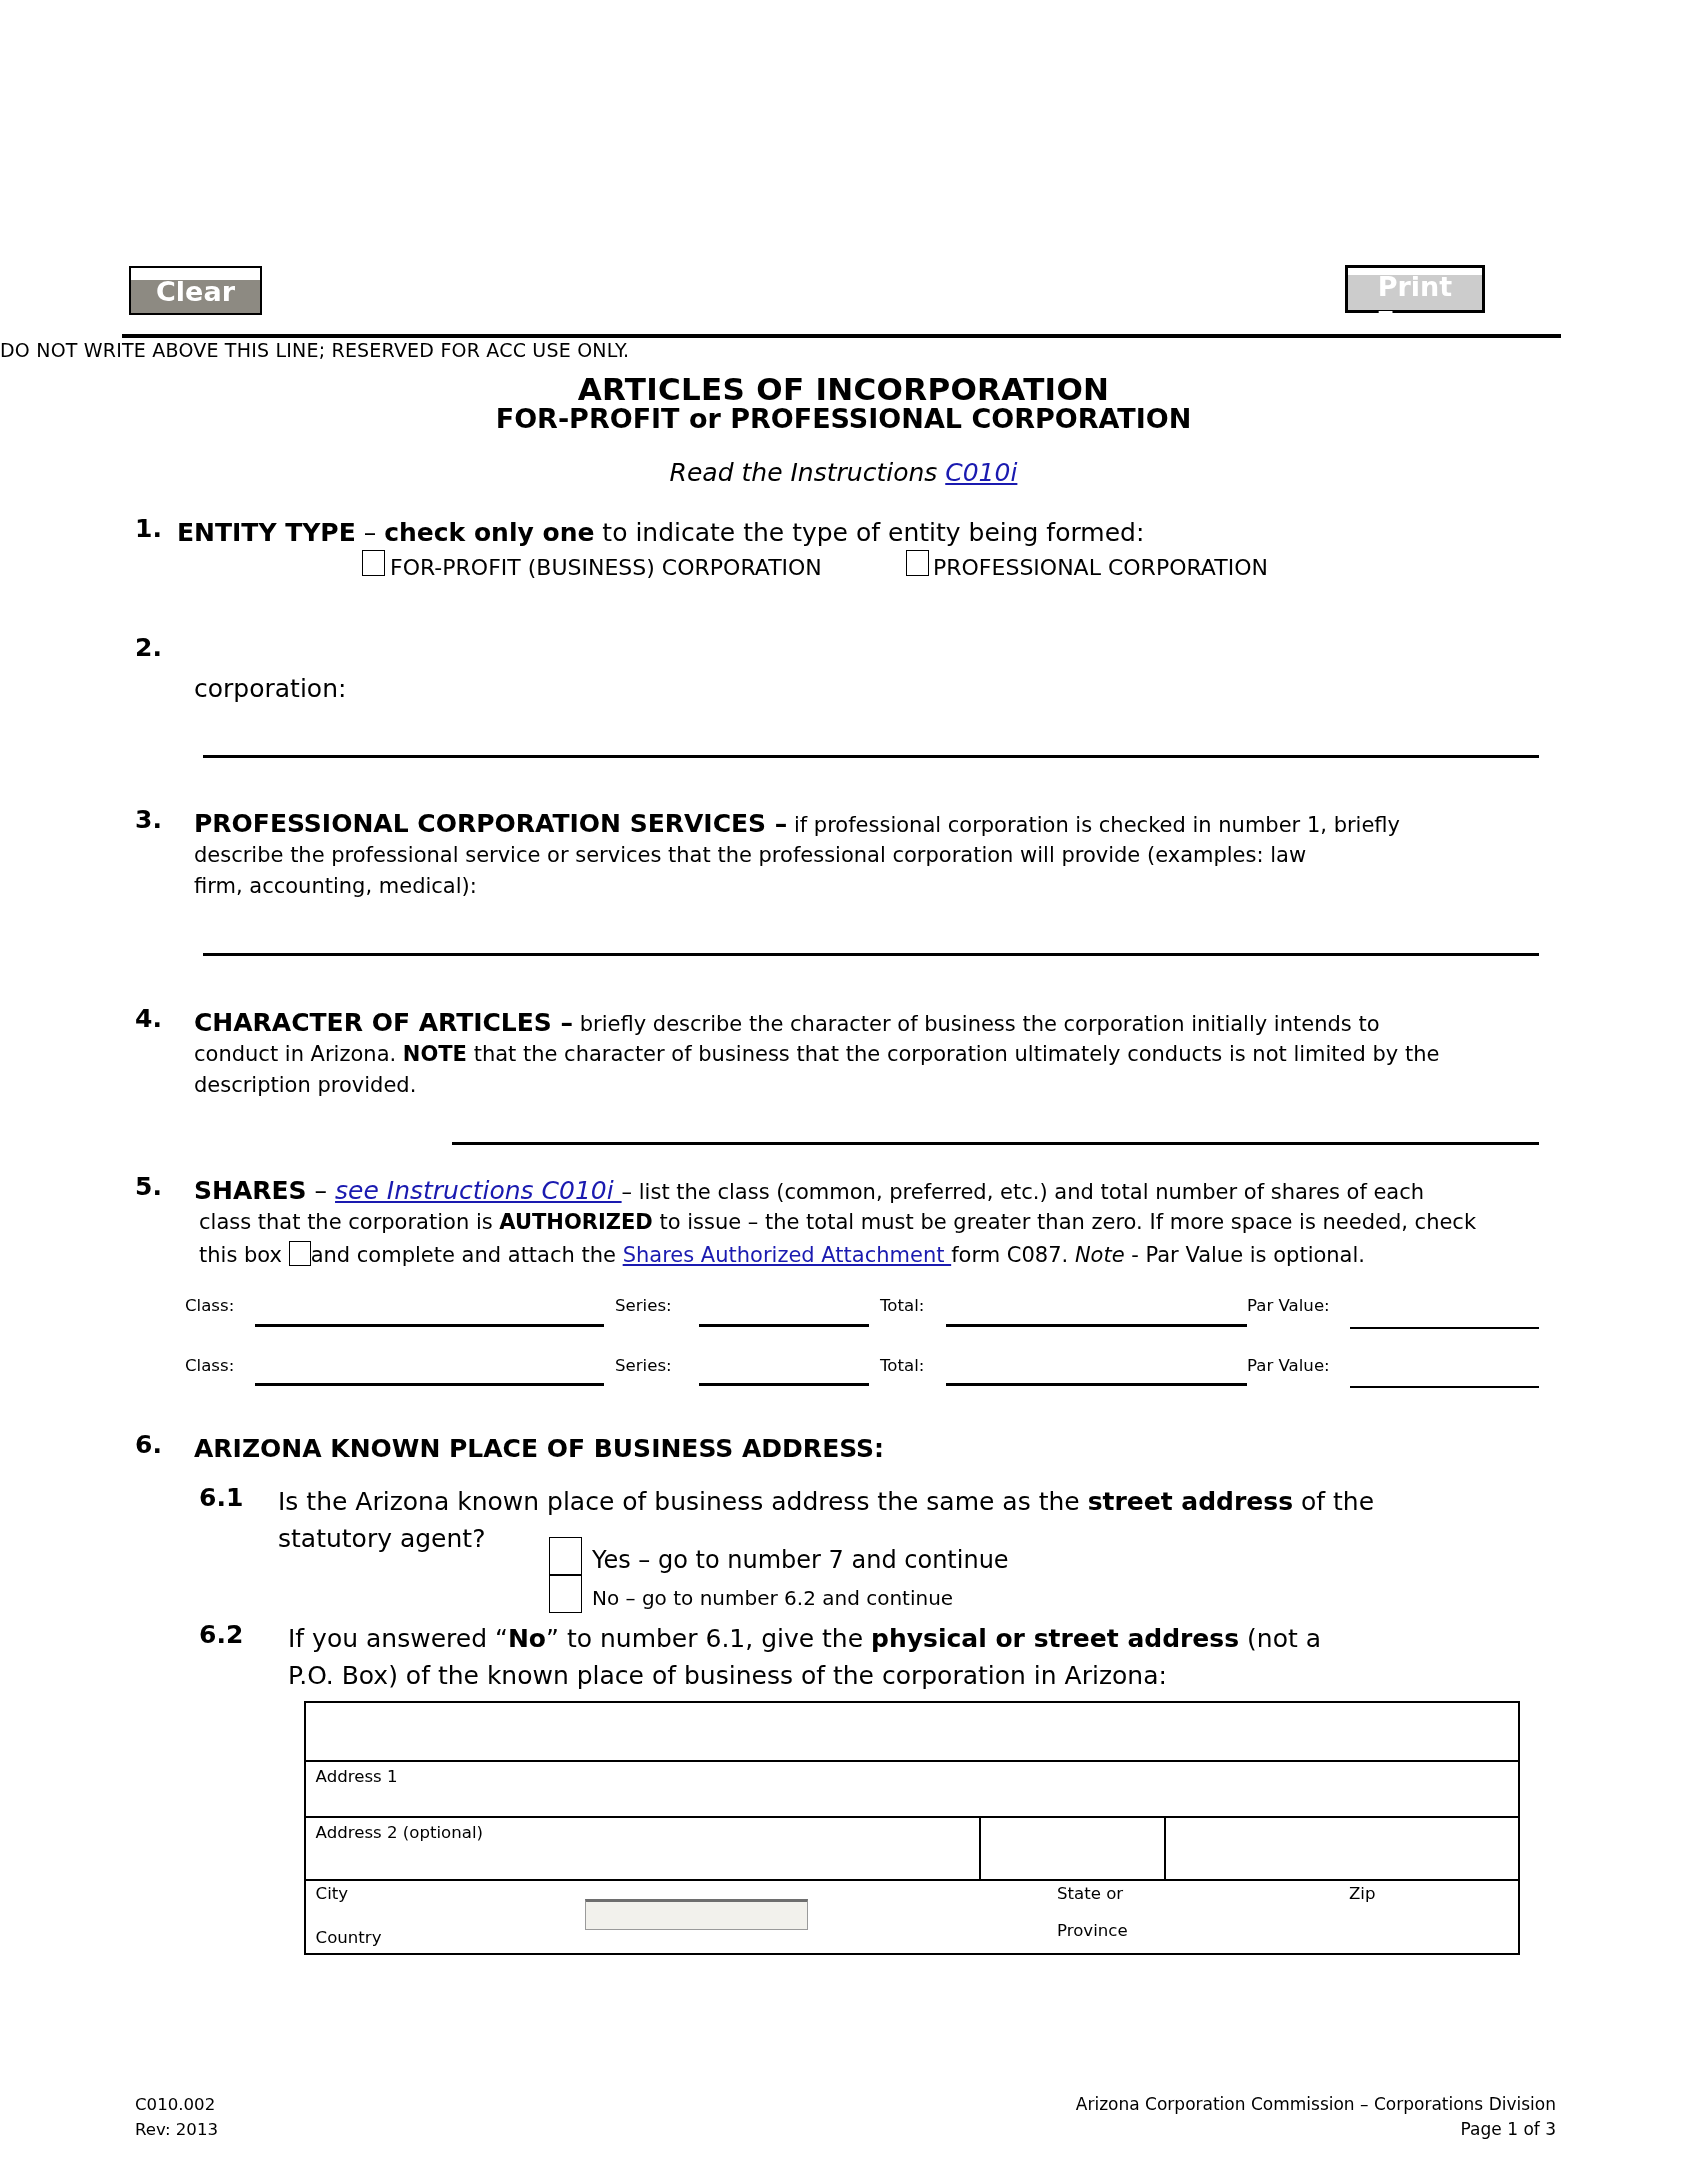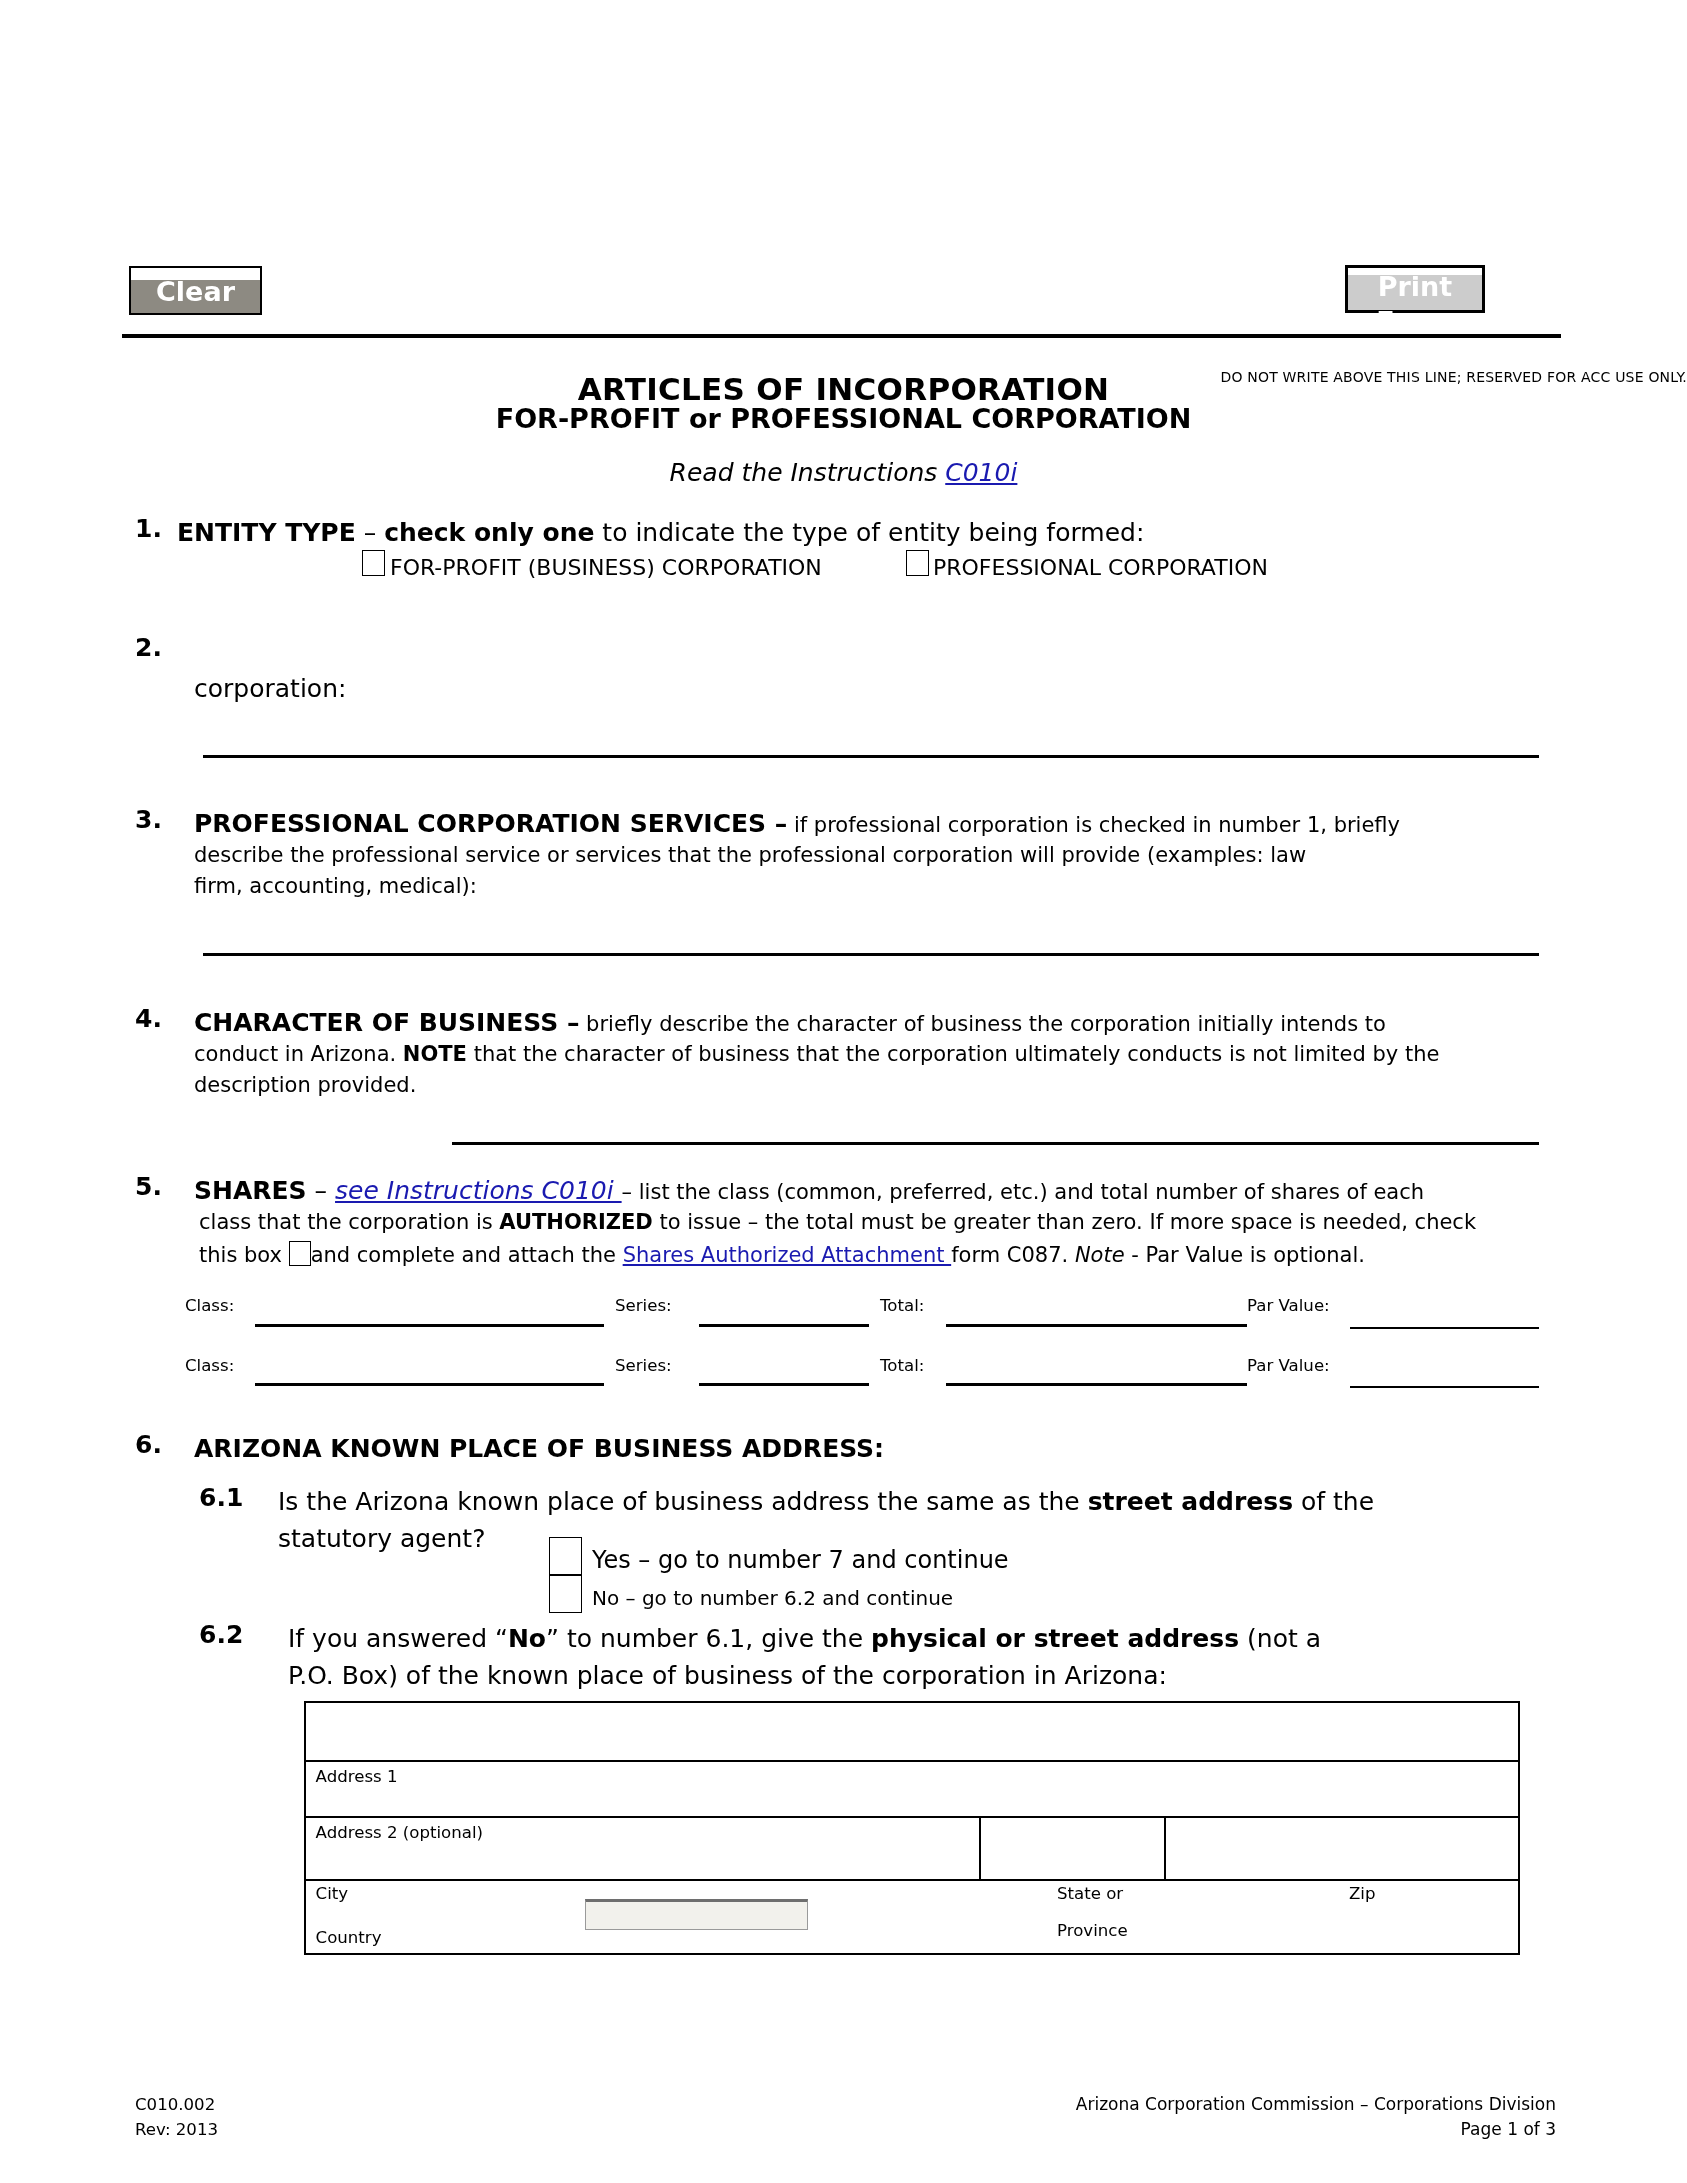--- a/index.html
+++ b/index.html
@@ -81,24 +81,23 @@
     width: 1439px;
     height: 4.4px;
     background: #000000;
   }
 
   
   .acc-note {
     position: absolute;
     left: 0; right: 0;
     top: 339px;
-    text-align: right;
-    font-size: 14px;
+    text-align: left;
+    font-size: 19px;
     letter-spacing: 0.2px;
-    margin-top: 30px;
   }
   .title1 {
     position: absolute;
     left: 0; right: 0;
     top: 371px;
     text-align: center;
     font-size: 31px;
     font-weight: bold;
     letter-spacing: 0.3px;
   }
@@ -271,21 +270,21 @@
   <div class="rule" style="left:203px; top:755px; width:1336px;"></div>
 
   <div class="num" style="left:135px; top:805px;">3.</div>
   <div class="sect" style="left:194px; top:805px; width:1371px;"><b class="hd">PROFESSIONAL CORPORATION SERVICES –</b><span class="small-inline" style="font-size:21px;"> if professional corporation is checked in number 1, briefly</span></div>
   <div class="sect small" style="left:194px; top:839px; width:1371px;">describe the professional service or services that the professional corporation will provide (examples: law</div>
   <div class="sect small" style="left:194px; top:870px; width:1371px;">firm, accounting, medical):</div>
 
   <div class="rule" style="left:203px; top:953px; width:1336px;"></div>
 
   <div class="num" style="left:135px; top:1004px;">4.</div>
-  <div class="sect" style="left:194px; top:1004px; width:1371px;"><b class="hd">CHARACTER OF BUSINESS –</b><span style="font-size:21px;"> briefly describe the character of business the corporation initially intends to</span></div>
+  <div class="sect" style="left:194px; top:1004px; width:1371px;"><b class="hd">CHARACTER OF ARTICLES –</b><span style="font-size:21px;"> briefly describe the character of business the corporation initially intends to</span></div>
   <div class="sect small" style="left:194px; top:1038px; width:1380px;"><span>conduct in Arizona. </span><b class="hd">NOTE</b><span> that the character of business that the corporation ultimately conducts is not limited by the</span></div>
   <div class="sect small" style="left:194px; top:1069px;">description provided.</div>
 
   <div class="rule" style="left:452px; top:1142px; width:1087px;"></div>
 
   <div class="num" style="left:135px; top:1172px;">5.</div>
   <div class="sect" style="left:194px; top:1172px; width:1380px;"><b class="hd">SHARES</b><span> – </span><a class="lnk-i" href="#">see Instructions C010i </a><span style="font-size:21px;">– list the class (common, preferred, etc.) and total number of shares of each</span></div>
   <div class="sect small" style="left:199px; top:1206px; width:1380px;"><span>class that the corporation is </span><b class="hd">AUTHORIZED</b><span> to issue – the total must be greater than zero. If more space is needed, check</span></div>
   <div class="sect small" style="left:199px; top:1239px; width:1380px;"><span>this box </span><span class="cbx"></span><span>and complete and attach the </span><a class="lnk" href="#">Shares Authorized Attachment </a><span>form C087. </span><i>Note</i><span> - Par Value is optional.</span></div>
 

